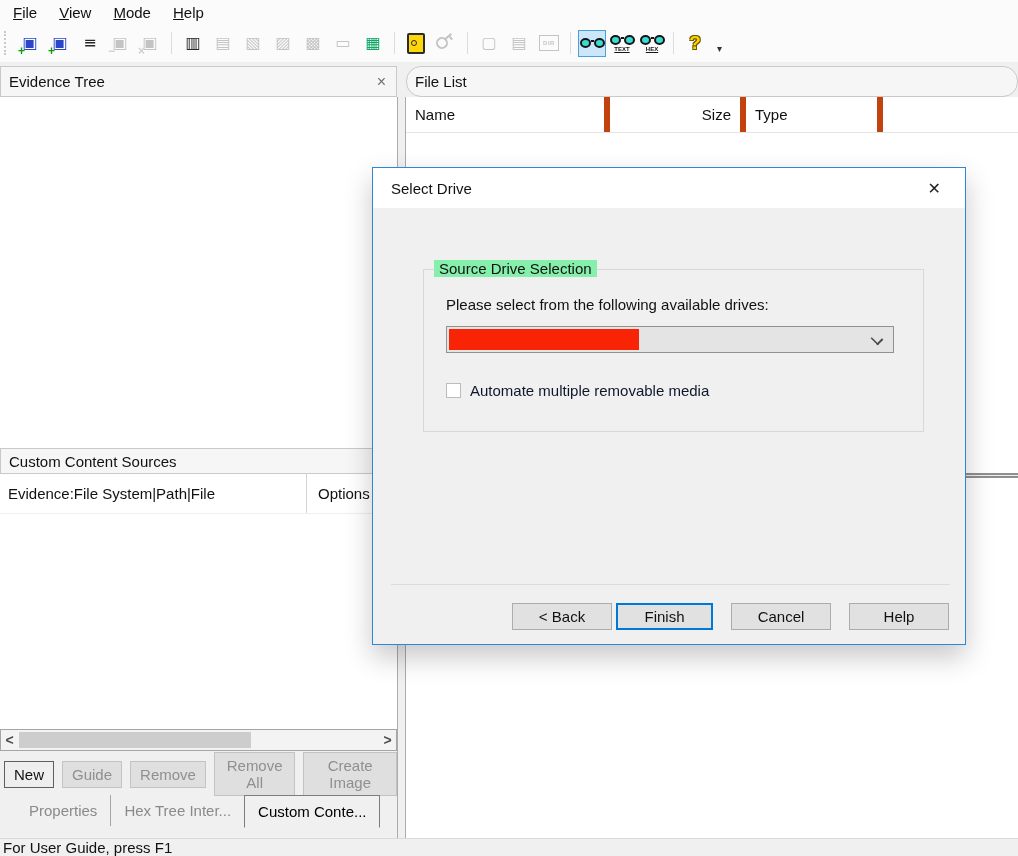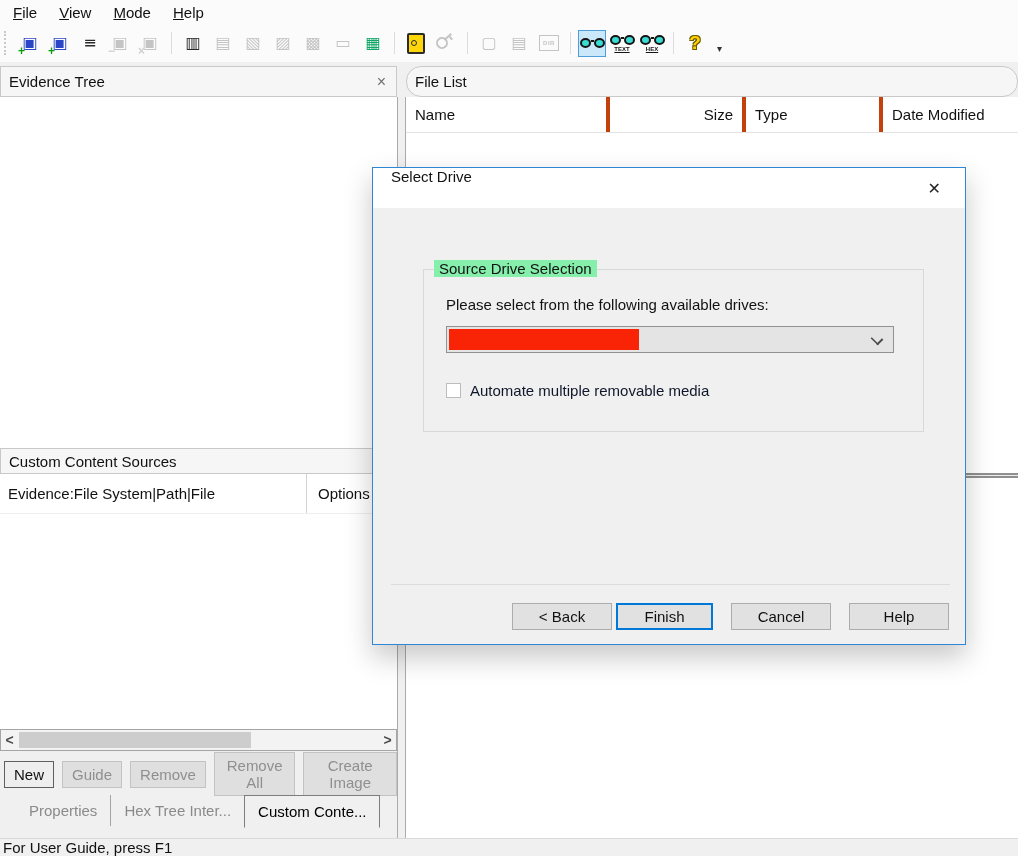--- a/index.html
+++ b/index.html
@@ -31,21 +31,21 @@
   .diricon{width:18px;height:14px;border:1px solid #c4c4c4;color:#c4c4c4;font-size:6px;font-weight:bold;display:flex;align-items:center;justify-content:center;letter-spacing:.5px;}
   .helpg{font-size:19px;font-weight:bold;color:#ffd200;text-shadow:1px 1px 0 #6b5a00,-1px -1px 0 #6b5a00,1px -1px 0 #6b5a00,-1px 1px 0 #6b5a00;}
   .overflow{font-size:10px;color:#333;margin-left:7px;margin-top:10px;background:none;border:none;padding:0;}
   
   .panel-hdr{position:absolute;background:#f6f6f6;border:1px solid #c9c9c9;display:flex;align-items:center;padding:0 8px;box-sizing:border-box;}
   .hdr-close{margin-left:auto;color:#6f6f6f;font-size:16px;background:none;border:none;padding:0 2px;line-height:1;}
   
   .white{position:absolute;background:#fff;}
   .splitter-v{position:absolute;left:397px;top:97px;width:9px;height:741px;background:#f0f0f0;border-left:1px solid #ababab;border-right:1px solid #ababab;box-sizing:border-box;}
   .fl-cols{position:absolute;left:406px;top:97px;width:612px;height:36px;background:#fff;display:flex;border-bottom:1px solid #e4e4e4;box-sizing:border-box;}
-  .fl-col{display:flex;align-items:center;padding:0 9px;border-right:4px solid #c2410c;box-sizing:border-box;}
+  .fl-col{display:flex;align-items:center;padding:0 9px;border-right:6px solid #c2410c;box-sizing:border-box;}
   .fl-col.align-right{justify-content:flex-end;}
   .fl-col:nth-of-type(1){width:204px;}.fl-col:nth-of-type(2){width:136px;}
   .fl-col:nth-of-type(3){width:137px;}.fl-col:nth-of-type(4){width:135px;border-right:none;}
   .hsplit{position:absolute;left:406px;top:473px;width:612px;height:5px;border-top:2px solid #8f8f8f;border-bottom:2px solid #8f8f8f;background:#ededed;box-sizing:border-box;}
   .ccs-cols{position:absolute;left:0;top:474px;width:397px;height:40px;background:#fff;display:flex;border-bottom:1px solid #efefef;box-sizing:border-box;}
   .ccs-col{display:flex;align-items:center;padding:0 8px;box-sizing:border-box;}
   .ccs-col:nth-of-type(1){width:307px;border-right:1px solid #d4d4d4;}
   .ccs-col:nth-of-type(2){flex:1;padding-left:11px;}
   
   .hscroll{position:absolute;left:0;top:729px;width:397px;height:22px;background:#f3f3f3;border:1px solid #a5a5a5;box-sizing:border-box;}
@@ -58,21 +58,21 @@
   .pbtn.disabled{color:#8f8f8f;border-color:#c3c3c3;background:#dfdfdf;}
   
   .tabstrip{position:absolute;left:0;top:791px;width:397px;height:43px;display:flex;align-items:flex-start;padding:4px 0 0 16px;box-sizing:border-box;}
   .tab{font-size:15px;color:#8a8a8a;padding:7px 13px;background:none;border:none;font-family:inherit;}
   .tab + .tab{border-left:1px solid #a5a5a5;}
   .tab.active{color:#000;background:#f0f0f0;border:1px solid #7d7d7d;border-bottom:1px solid #f0f0f0;}
   
   .statusbar{position:absolute;left:0;top:838px;width:1018px;height:18px;background:#f0f0f0;border-top:1px solid #d9d9d9;display:flex;align-items:center;padding-left:3px;box-sizing:border-box;}
   
   .dialog{position:absolute;left:372px;top:167px;width:592px;height:476px;background:#f0f0f0;border:1px solid #2e87d4;box-shadow:0 12px 26px rgba(0,0,0,.22);z-index:5;box-sizing:content-box;}
-  .dlg-title{height:40px;background:#fff;display:flex;padding:0 18px;}
+  .dlg-title{height:40px;background:#fff;display:flex;align-items:center;padding:0 18px;}
   .dlg-close{margin-left:auto;background:none;border:none;font-size:16px;color:#222;padding:0 6px;font-family:inherit;}
   .groupbox{position:absolute;left:50px;top:101px;width:501px;height:163px;border:1px solid #d8d8d8;box-sizing:border-box;}
   .gb-label{position:absolute;left:10px;top:-10px;background:#86efac;padding:0 5px;}
   .gb-prompt{position:absolute;left:22px;top:26px;}
   .combo{position:absolute;left:22px;top:56px;width:448px;height:27px;background:#e4e4e4;border:1px solid #919191;box-sizing:border-box;}
   .combo-red{position:absolute;left:2px;top:2px;bottom:2px;width:190px;background:#f92405;}
   .combo-chev{position:absolute;right:11px;top:7px;width:8px;height:8px;border-right:2px solid #4a4a4a;border-bottom:2px solid #4a4a4a;transform:rotate(45deg) scaleY(.8);}
   .cb-row{position:absolute;left:22px;top:112px;display:flex;align-items:center;}
   .checkbox{width:15px;height:15px;background:#fff;border:1px solid #bcbcbc;display:inline-block;box-sizing:border-box;}
   .cb-label{color:#0f172a;margin-left:9px;}
@@ -211,21 +211,20 @@
 
   <div class="white" style="left:0;top:97px;width:397px;height:351px;"></div>
 
   <div class="splitter-v"></div>
 
   <div class="fl-cols">
 
   <div class="fl-col">Name</div>
       <div class="fl-col align-right">Size</div>
       <div class="fl-col">Type</div>
-      <div class="fl-col">Date Modified</div>
     </div>
   <div class="white" style="left:406px;top:133px;width:612px;height:340px;"></div>
 
   <div class="hsplit"></div>
   <div class="white" style="left:406px;top:478px;width:612px;height:360px;"></div>
 
   <div class="panel-hdr" style="left:0;top:448px;width:397px;height:26px;">
     <span>Custom Content Sources</span>
   </div>
   <div class="ccs-cols">

